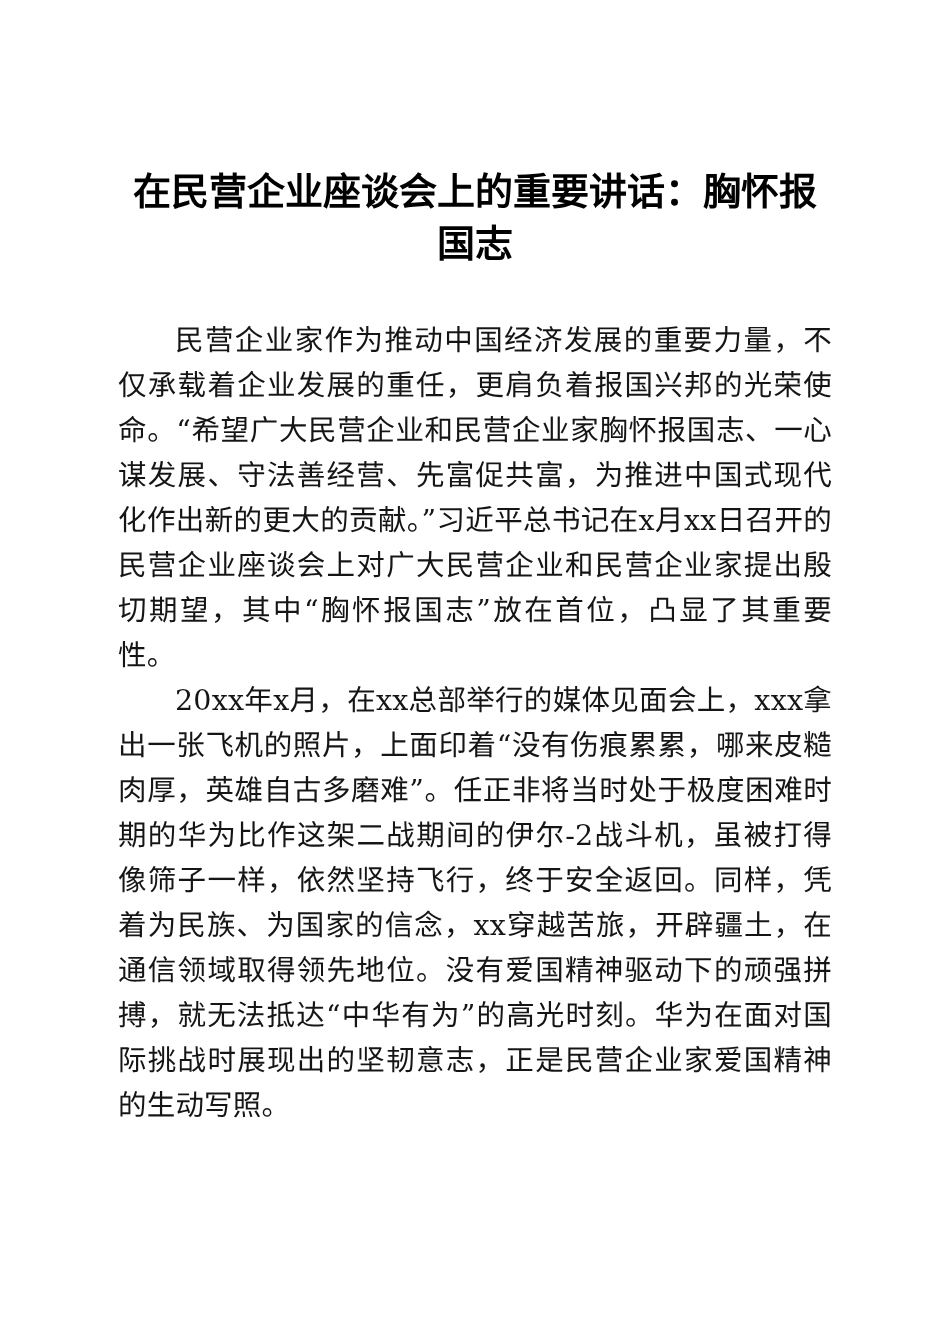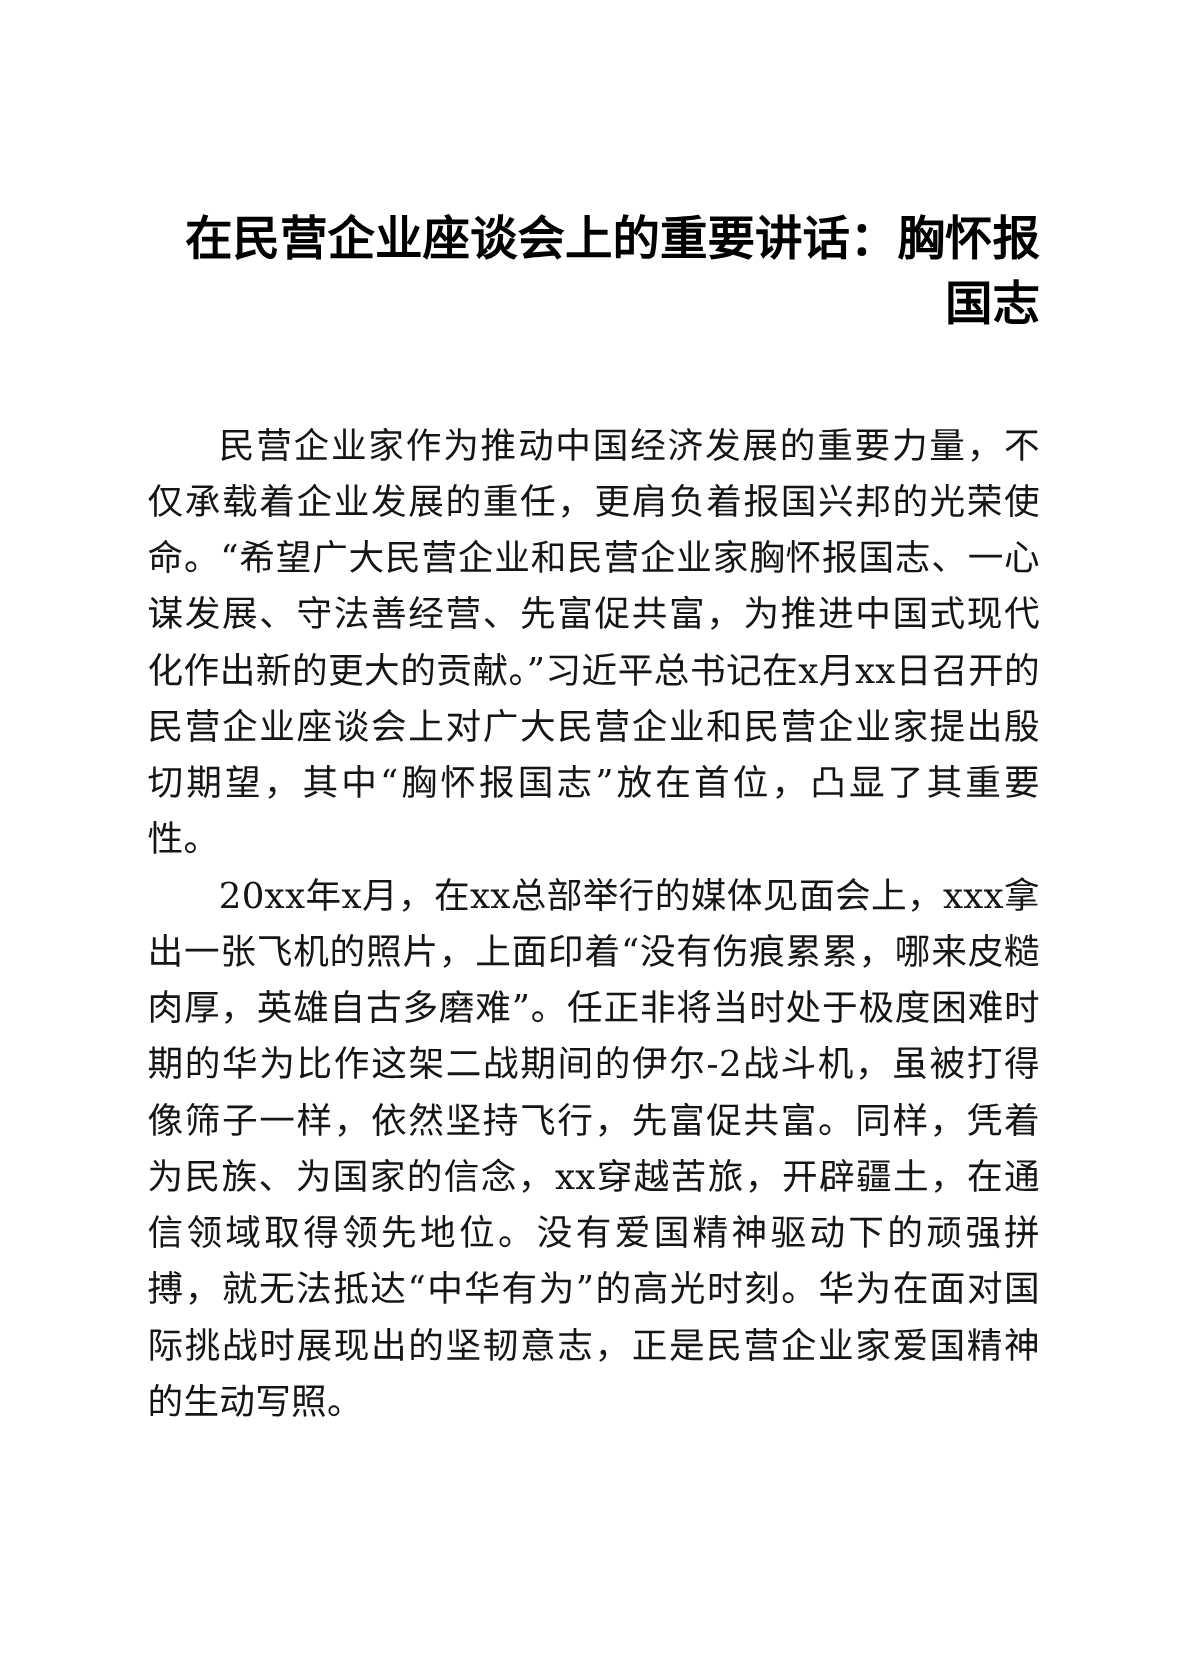--- a/index.html
+++ b/index.html
@@ -41,35 +41,35 @@
     padding: 0;
     position: absolute;
     left: 0;
     top: 166px;
     width: 714px;
     font-family: "Liberation Sans", "DejaVu Sans", sans-serif;
     font-weight: bold;
     font-size: 38px;
     line-height: 52px;
     letter-spacing: 0px;
-    text-align: right;
+    text-align: center;
     color: #000000;
     word-break: break-all;
   }
 
   
   .doc-content {
     position: absolute;
     left: 0;
     top: 318px;
     width: 714px;
   }
 
   .para {
-    margin: 16px 0 0 0;
+    margin: 0 0 0 0;
     padding: 0;
     font-family: "DejaVu Serif", "Liberation Serif", serif;
     font-size: 28.5px;
     line-height: 45px;
     text-align: justify;
     text-justify: inter-character;
     text-indent: 2em;
     letter-spacing: 0.2px;
     color: #151515;
     word-break: break-all;
@@ -88,17 +88,17 @@
 </head>
 <body>
 
 <div class="page">
   <div class="doc-body">
 
     <h1 class="doc-title">在民营企业座谈会上的重要讲话：胸怀报国志</h1>
 
     <div class="doc-content">
       <p class="para">民营企业家作为推动中国经济发展的重要力量，不仅承载着企业发展的重任，更肩负着报国兴邦的光荣使命。“希望广大民营企业和民营企业家胸怀报国志、一心谋发展、守法善经营、先富促共富，为推进中国式现代化作出新的更大的贡献。”习近平总书记在x月xx日召开的民营企业座谈会上对广大民营企业和民营企业家提出殷切期望，其中“胸怀报国志”放在首位，凸显了其重要性。</p>
-      <p class="para">20xx年x月，在xx总部举行的媒体见面会上，xxx拿出一张飞机的照片，上面印着“没有伤痕累累，哪来皮糙肉厚，英雄自古多磨难”。任正非将当时处于极度困难时期的华为比作这架二战期间的伊尔-2战斗机，虽被打得像筛子一样，依然坚持飞行，先富促共富。同样，凭着为民族、为国家的信念，xx穿越苦旅，开辟疆土，在通信领域取得领先地位。没有爱国精神驱动下的顽强拼搏，就无法抵达“中华有为”的高光时刻。华为在面对国际挑战时展现出的坚韧意志，正是民营企业家爱国精神的生动写照。</p>
+      <p class="para">20xx年x月，在xx总部举行的媒体见面会上，xxx拿出一张飞机的照片，上面印着“没有伤痕累累，哪来皮糙肉厚，英雄自古多磨难”。任正非将当时处于极度困难时期的华为比作这架二战期间的伊尔-2战斗机，虽被打得像筛子一样，依然坚持飞行，终于安全返回。同样，凭着为民族、为国家的信念，xx穿越苦旅，开辟疆土，在通信领域取得领先地位。没有爱国精神驱动下的顽强拼搏，就无法抵达“中华有为”的高光时刻。华为在面对国际挑战时展现出的坚韧意志，正是民营企业家爱国精神的生动写照。</p>
     </div>
 
   </div>
 </div>
 
 </body></html>

